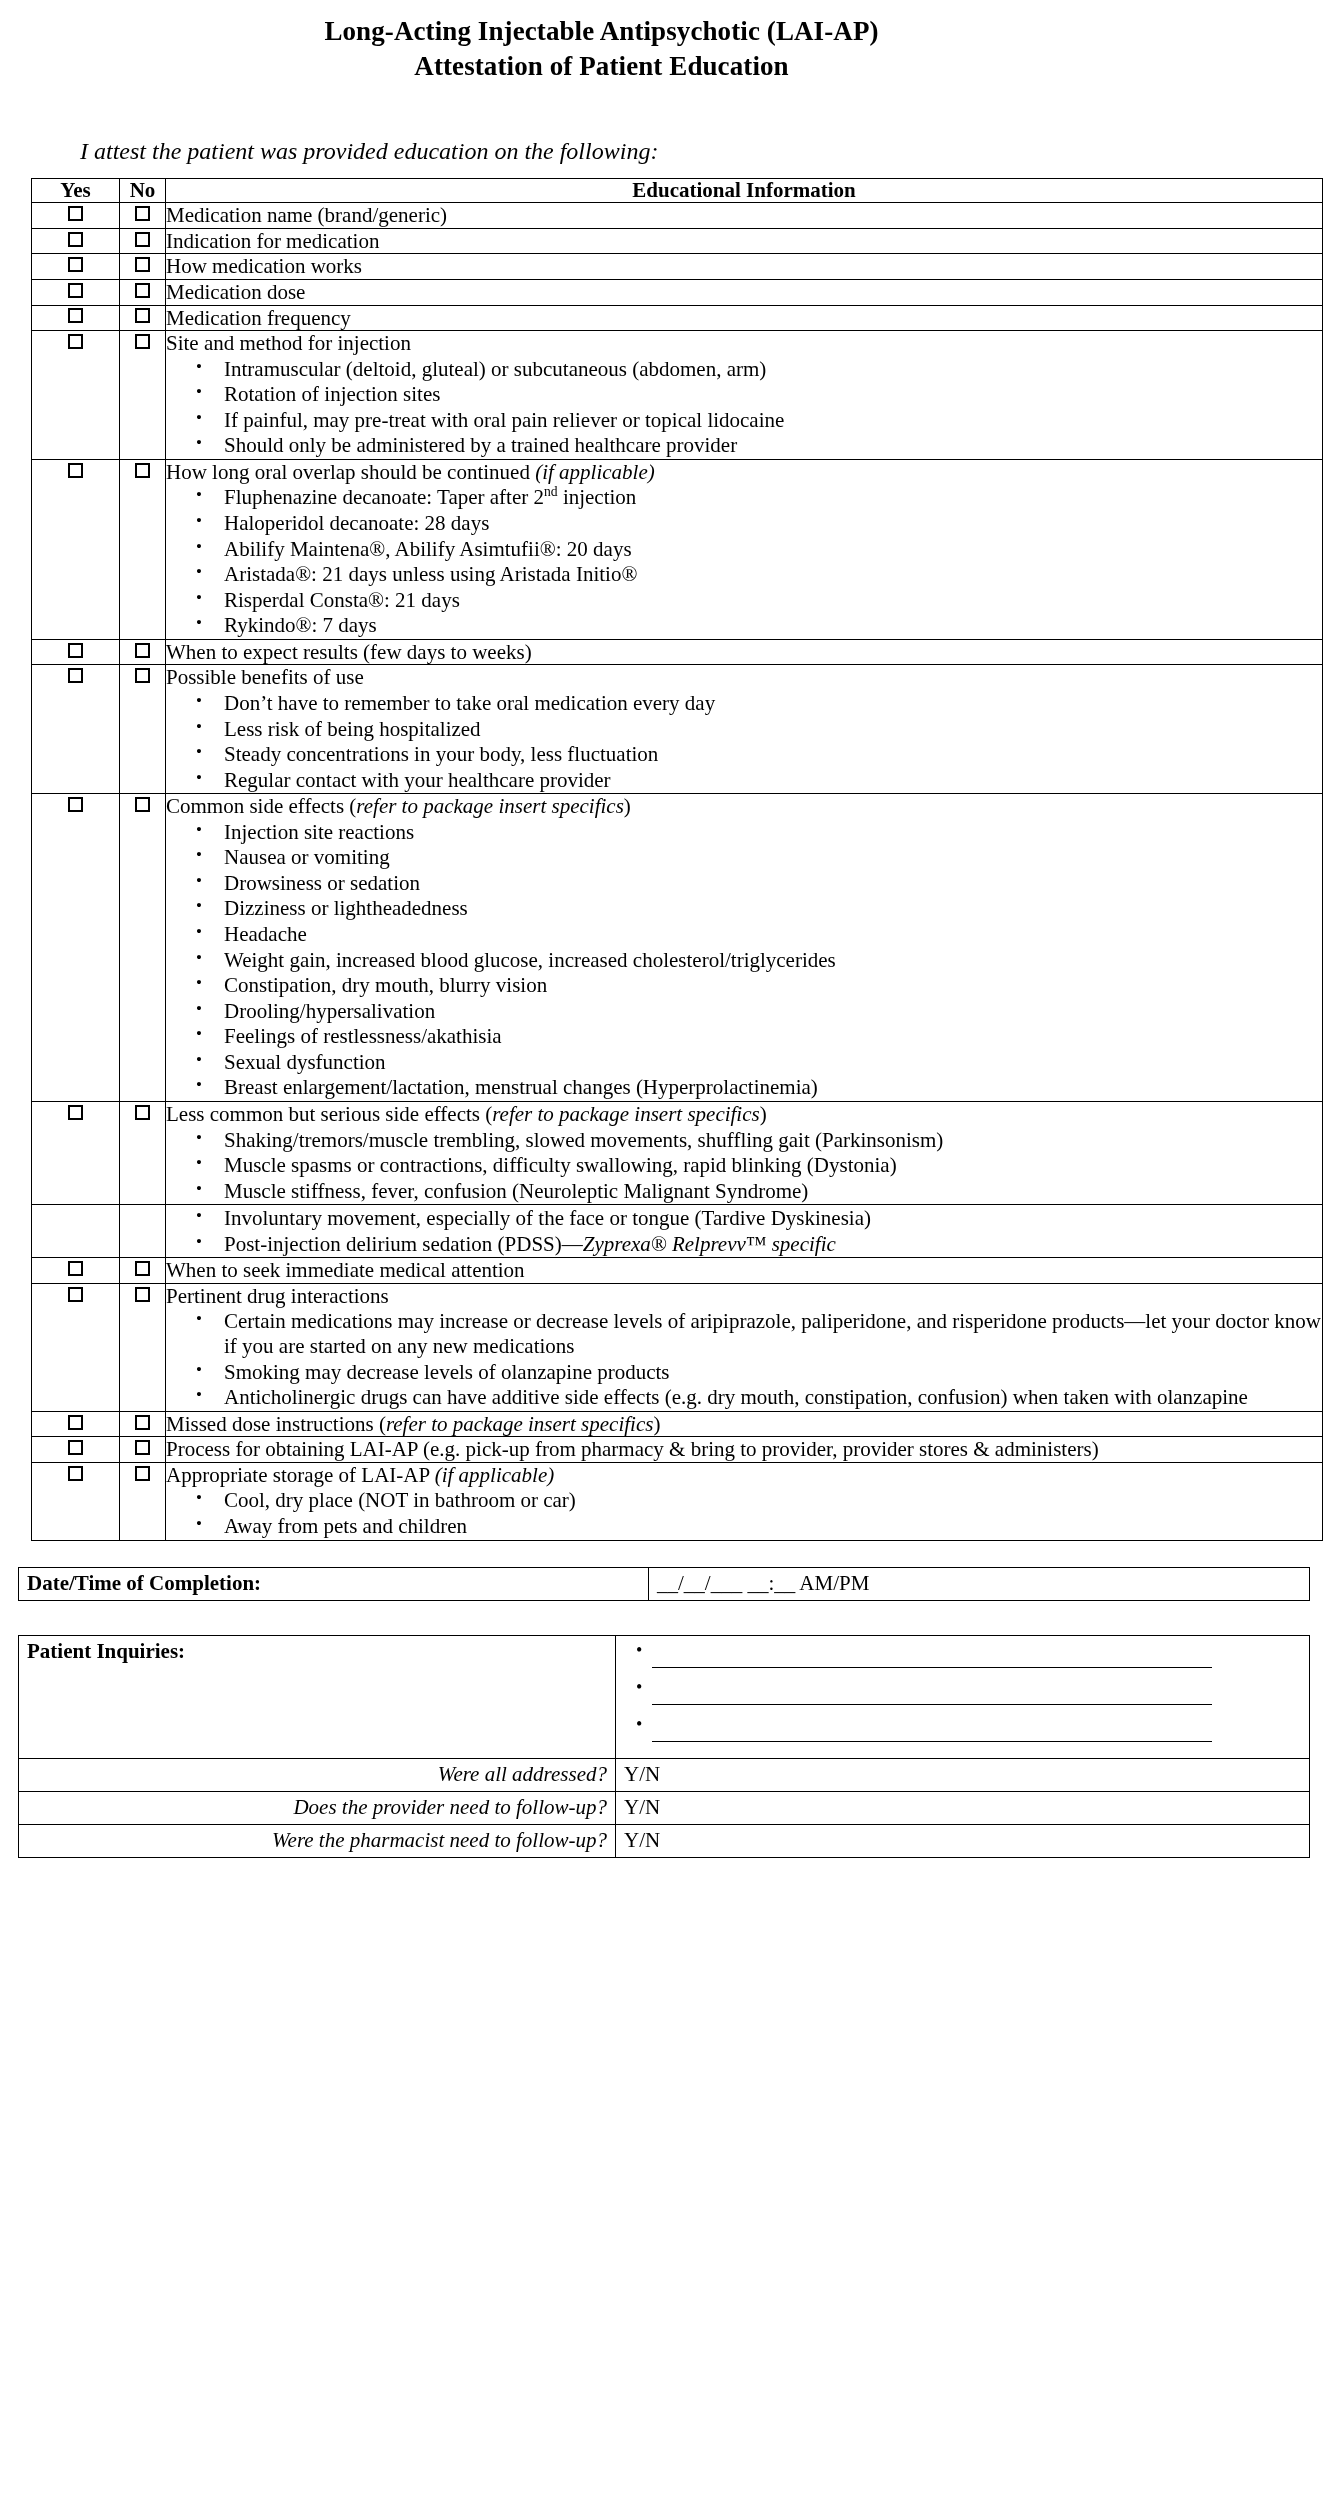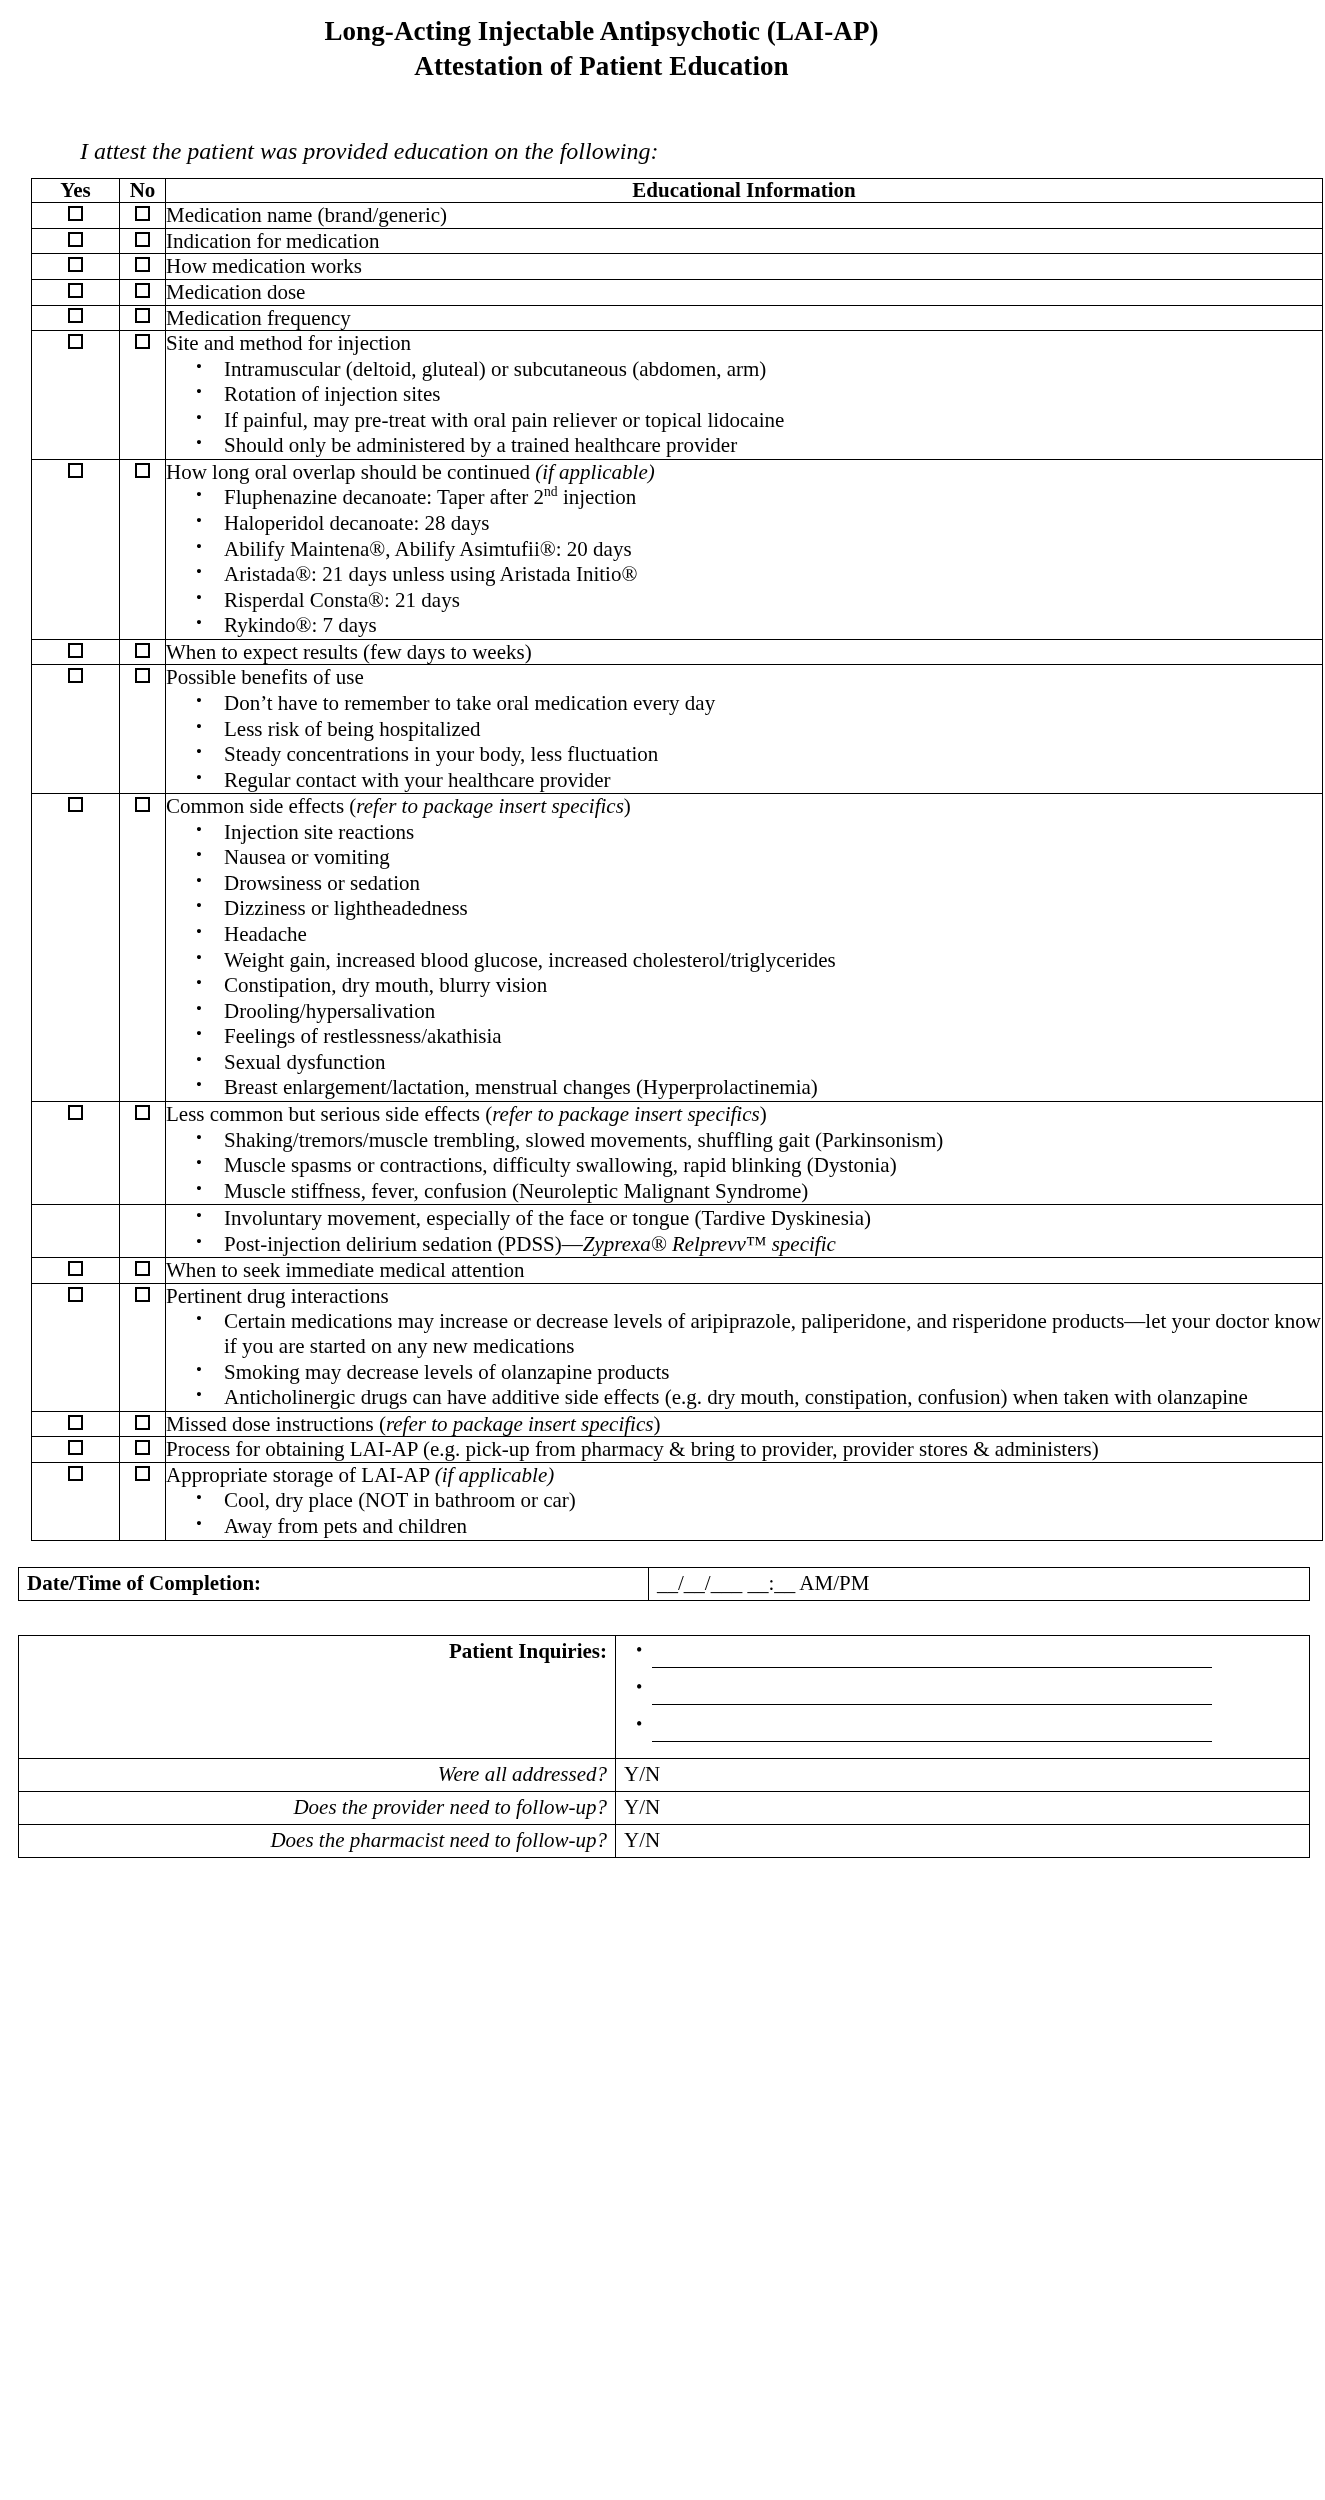--- a/index.html
+++ b/index.html
@@ -125,21 +125,20 @@
   table.inquiries td {
     border: 1.4px solid #000;
     padding: 3px 8px 4px 8px;
     font-size: 21px;
     vertical-align: top;
   }
   td.inq-label {
     width: 597px;
     font-weight: bold;
     height: 112px;
-    text-align: right;
   }
   td.inq-lines { width: 694px; }
   td.inq-lines ul {
     margin: 4px 0 0 0;
     padding: 0 0 0 28px;
     list-style: none;
   }
   td.inq-lines ul li {
     position: relative;
     margin: 0 0 16px 0;
@@ -396,19 +395,19 @@
       </tr>
       <tr>
         <td class="q-label">Were all addressed?</td>
         <td class="q-value">Y/N</td>
       </tr>
       <tr>
         <td class="q-label">Does the provider need to follow-up?</td>
         <td class="q-value">Y/N</td>
       </tr>
       <tr>
-        <td class="q-label">Does the pharmacist need to follow-up?</td>
+        <td class="q-label">Were the pharmacist need to follow-up?</td>
         <td class="q-value">Y/N</td>
       </tr>
     </tbody>
   </table>
 
 </div>
 
 </body></html>

